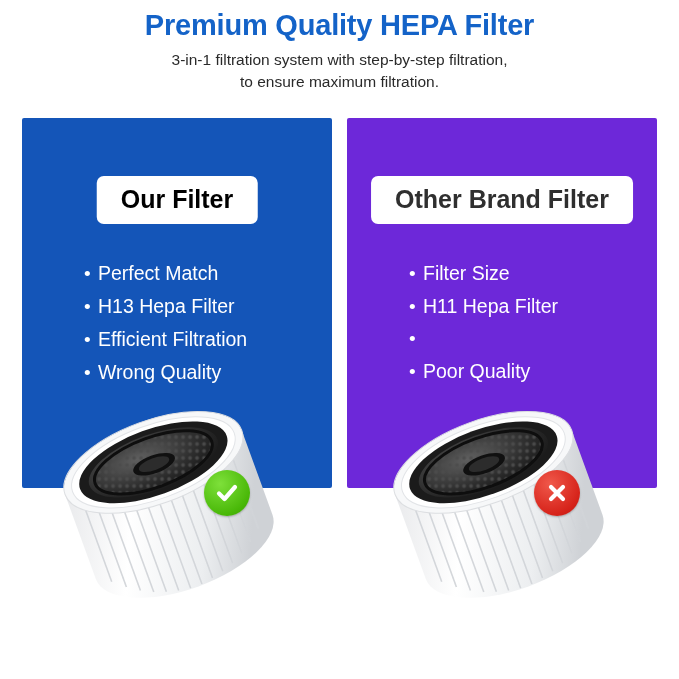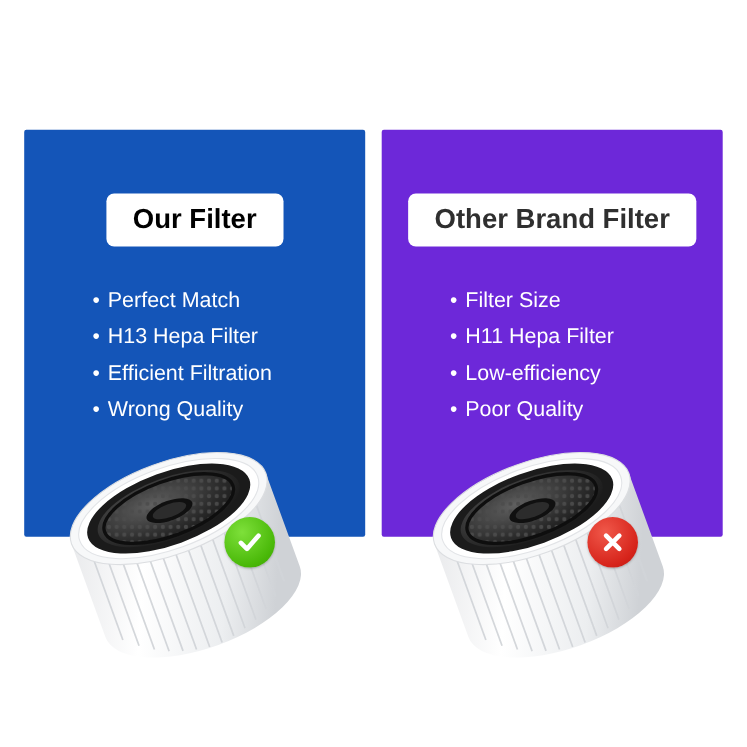--- a/index.html
+++ b/index.html
@@ -126,20 +126,27 @@
     left: 534px; top: 352px;
     background: radial-gradient(circle at 35% 30%, #f0584a 0%, #d6231a 70%, #b41810 100%);
   }
   .mark svg { display: block; }
 </style>
 </head>
 <body>
 
 <div class="page">
 
+  <div class="header">
+    <div class="title">Premium Quality HEPA Filter</div>
+    <div class="subtitle">
+      <span>3-in-1 filtration system with step-by-step filtration,</span><br>
+      <span>to ensure maximum filtration.</span>
+    </div>
+  </div>
 
   <div class="panels">
 
     <div class="panel panel-left">
       <div class="badge badge-left">
         <span class="badge-text">Our Filter</span>
       </div>
       <div class="bullets">
         <div class="bullet">
           <span class="bullet-dot">•</span>
@@ -168,21 +175,20 @@
         <div class="bullet">
           <span class="bullet-dot">•</span>
           <span class="bullet-label">Filter Size</span>
         </div>
         <div class="bullet">
           <span class="bullet-dot">•</span>
           <span class="bullet-label">H11 Hepa Filter</span>
         </div>
         <div class="bullet">
           <span class="bullet-dot">•</span>
-          <span class="bullet-label">Low-efficiency</span>
         </div>
         <div class="bullet">
           <span class="bullet-dot">•</span>
           <span class="bullet-label">Poor Quality</span>
         </div>
       </div>
     </div>
 
     <div class="filter-wrap filter-left">
       <svg class="filter-img" viewBox="0 0 260 260">

